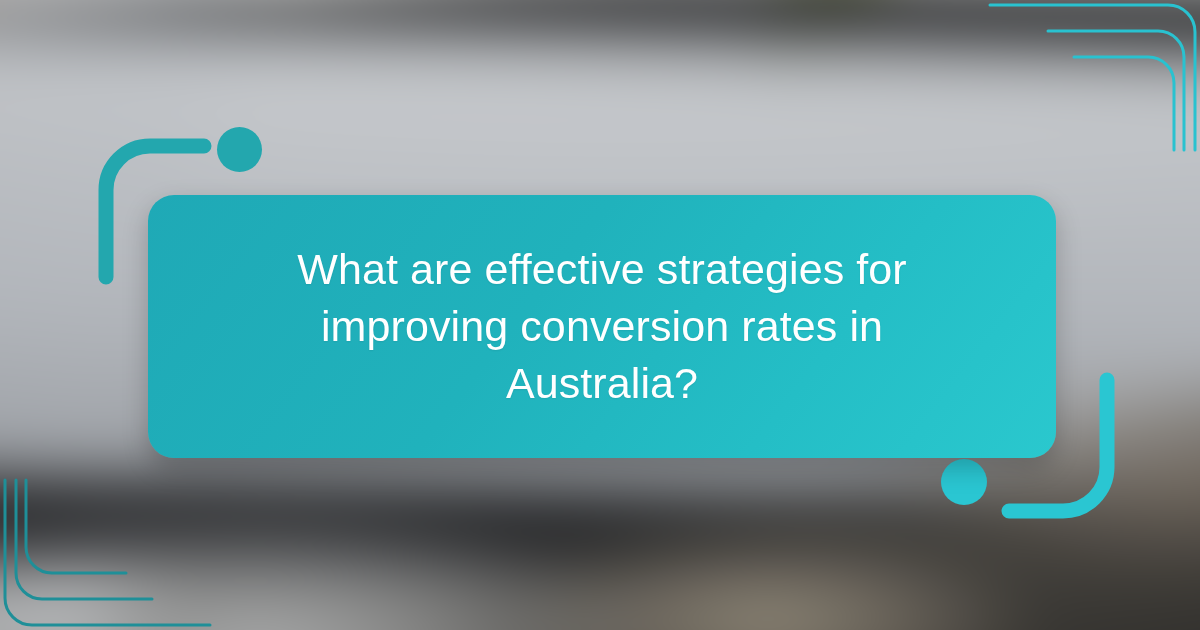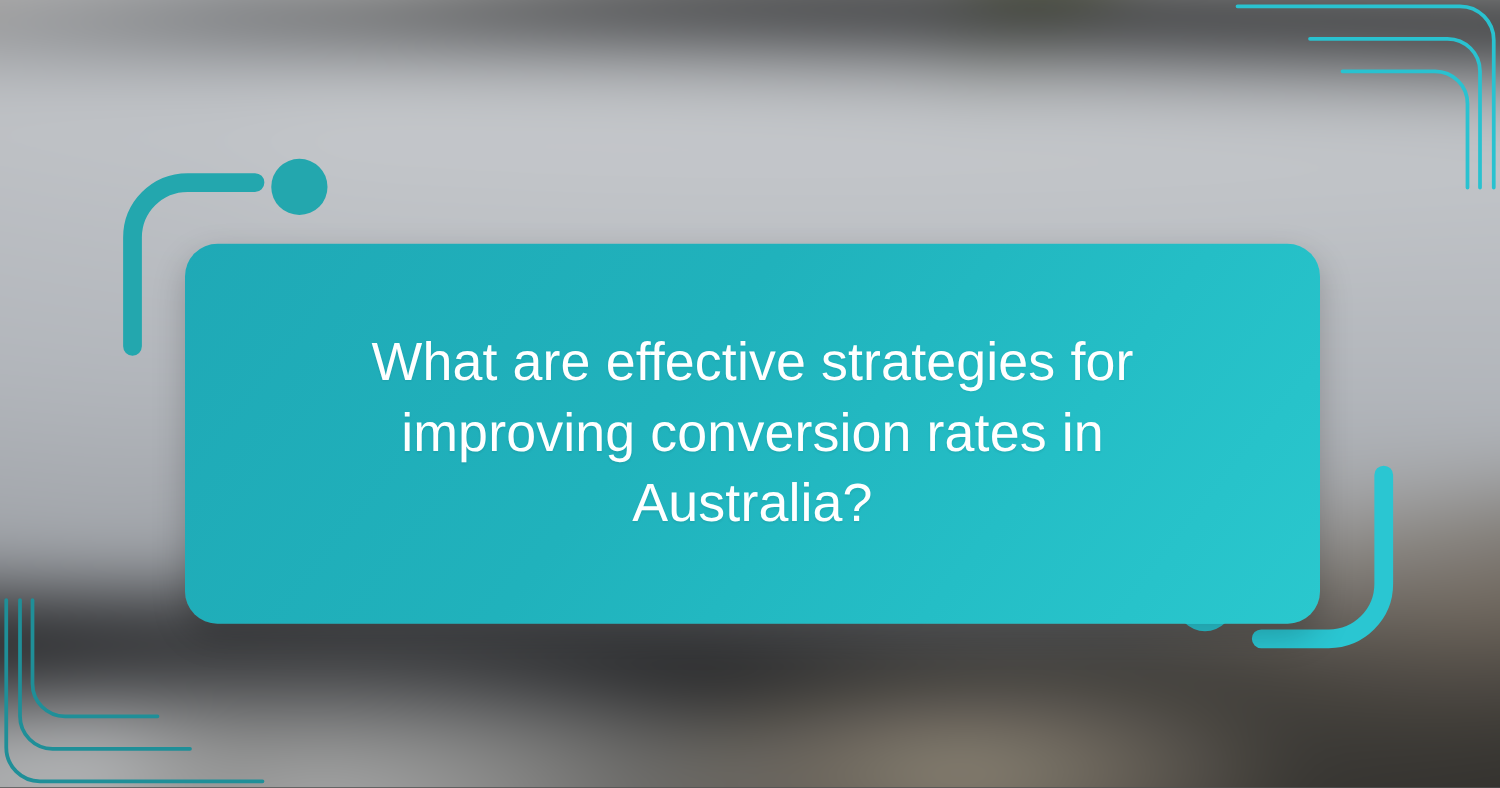--- a/index.html
+++ b/index.html
@@ -141,21 +141,21 @@
     width: 46px; height: 46px;
     background: #2ac6d2;
   }
 
   
   .question-card {
     position: absolute;
     left: 148px;
     top: 195px;
     width: 908px;
-    height: 304px;
+    height: 263px;
     border-radius: 26px;
     background: linear-gradient(128deg, #1fa9b6 0%, #20b2bc 42%, #24bec6 72%, #2ac8ce 100%);
     box-shadow: 0 10px 26px rgba(0,0,0,0.22);
     display: flex;
     align-items: center;
     justify-content: center;
     box-sizing: border-box;
     padding: 15px 56px;
   }
 

